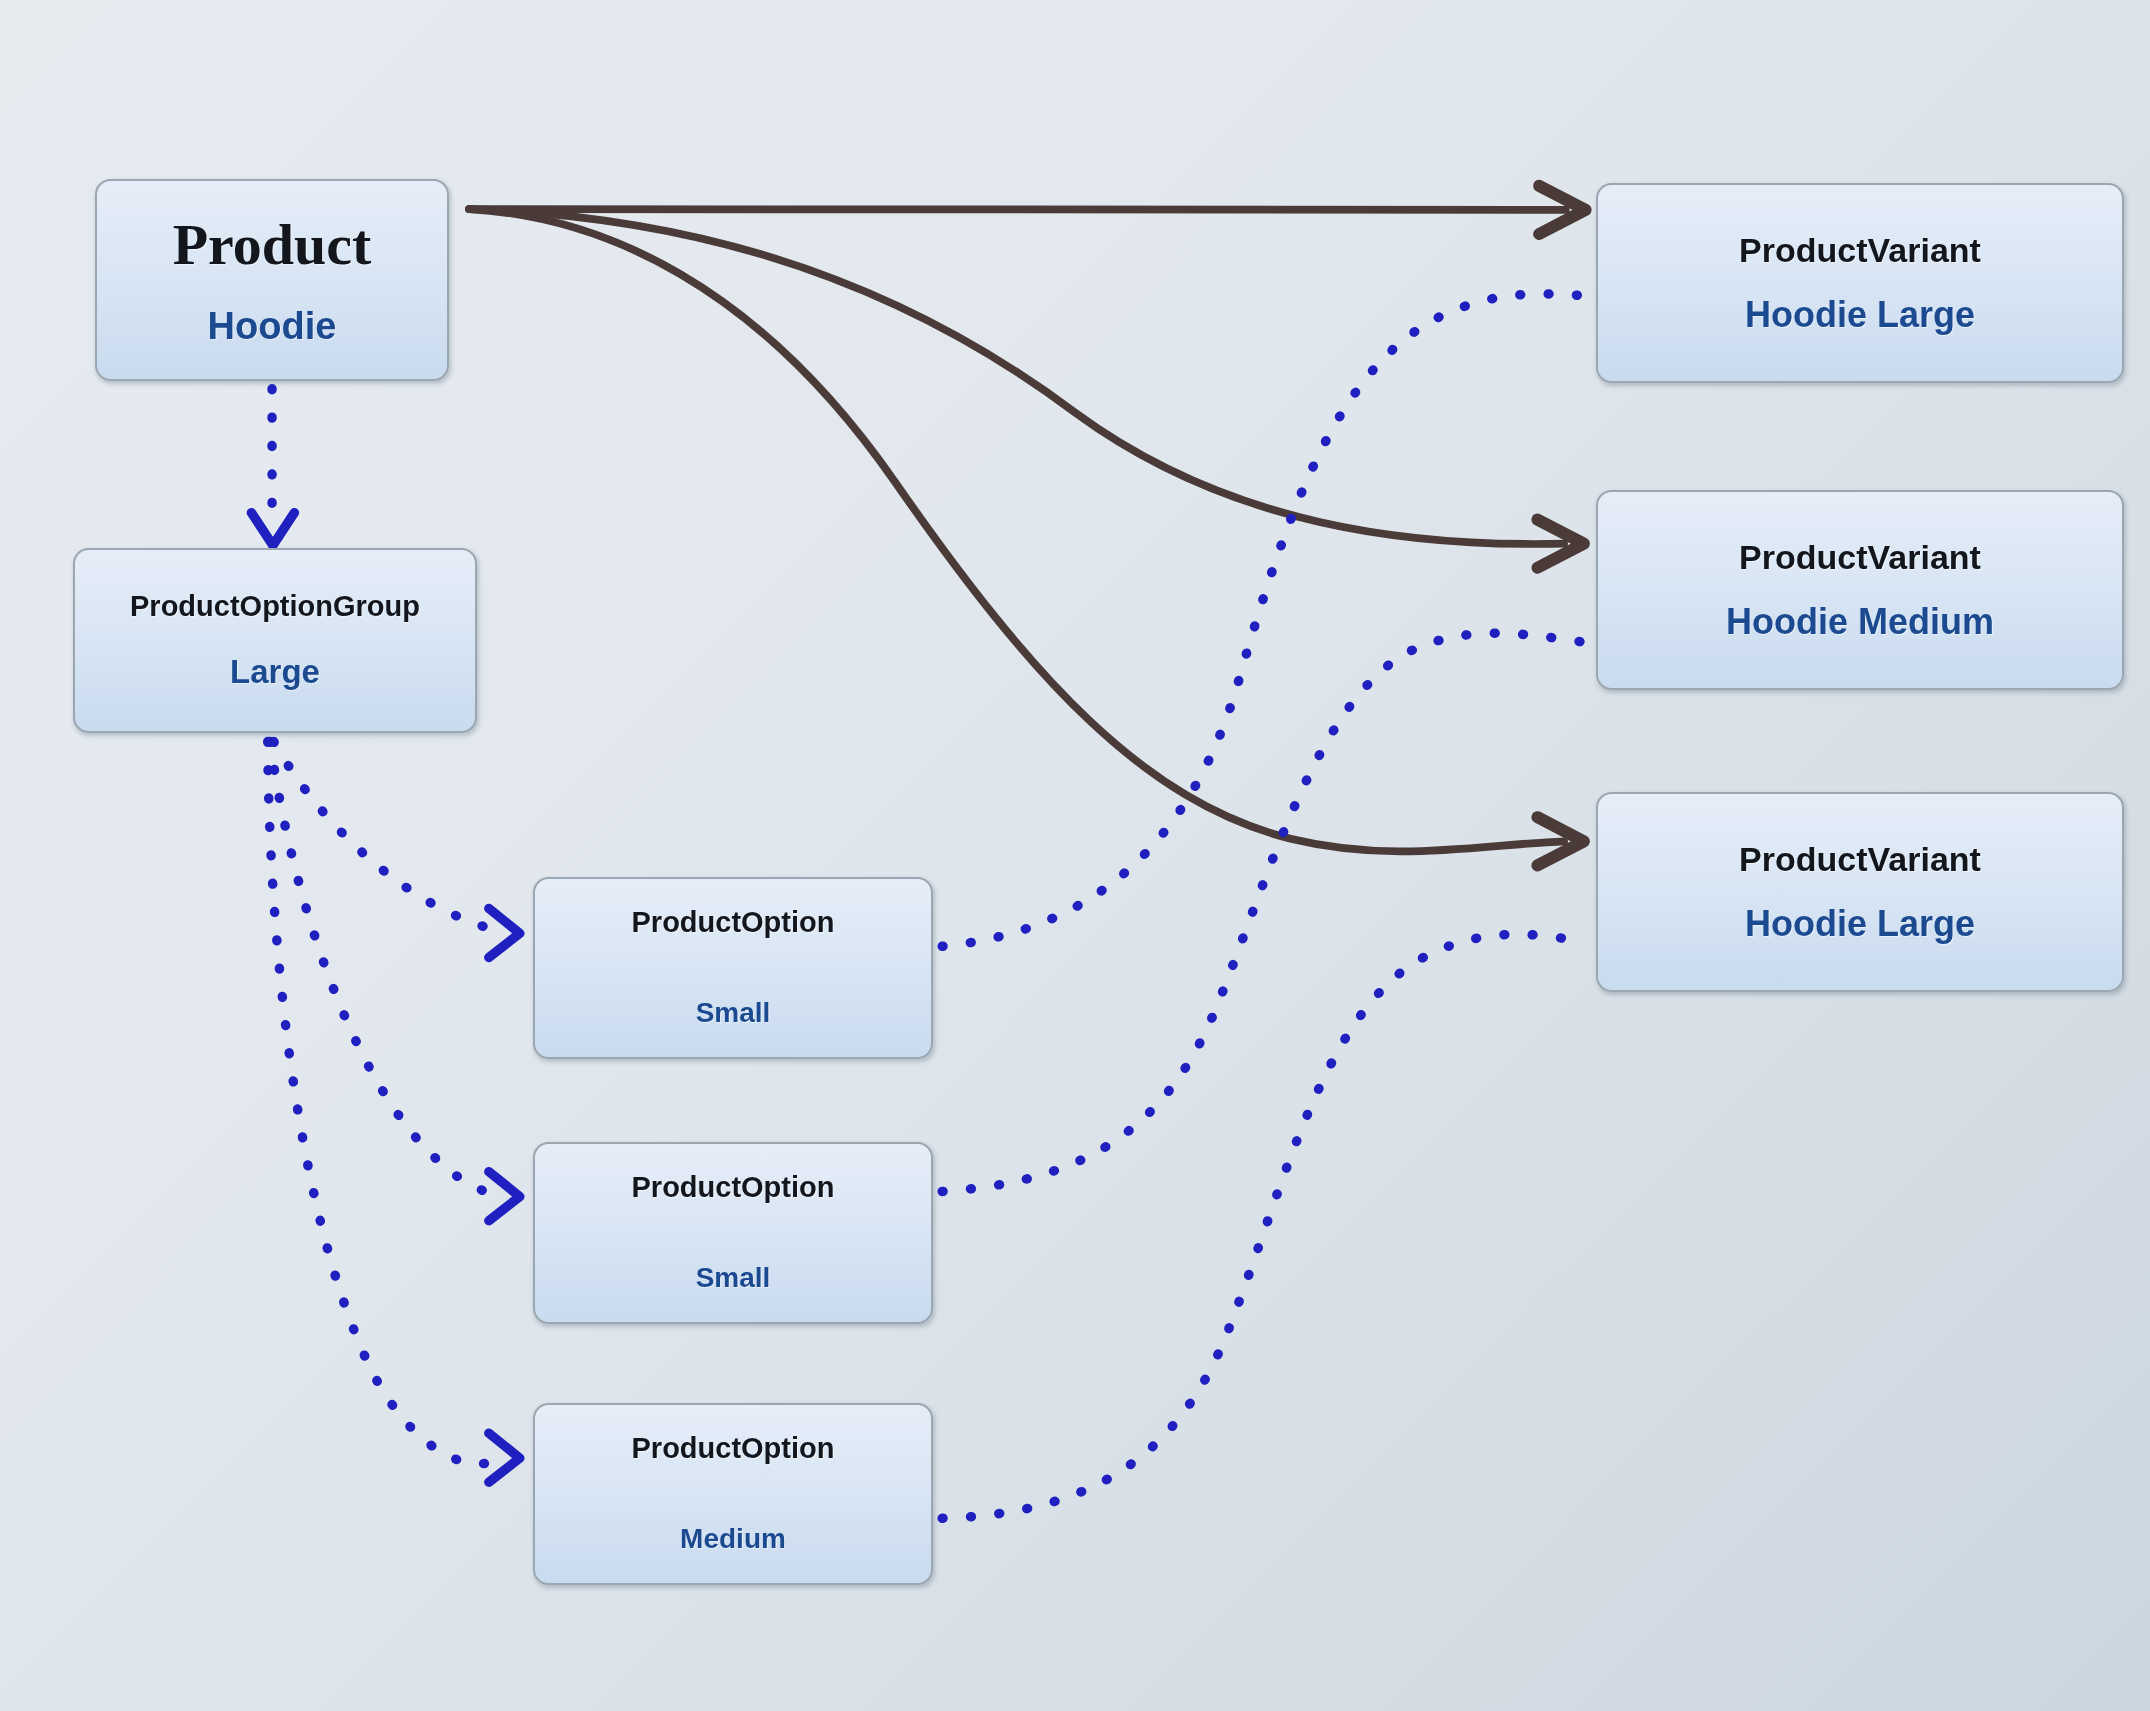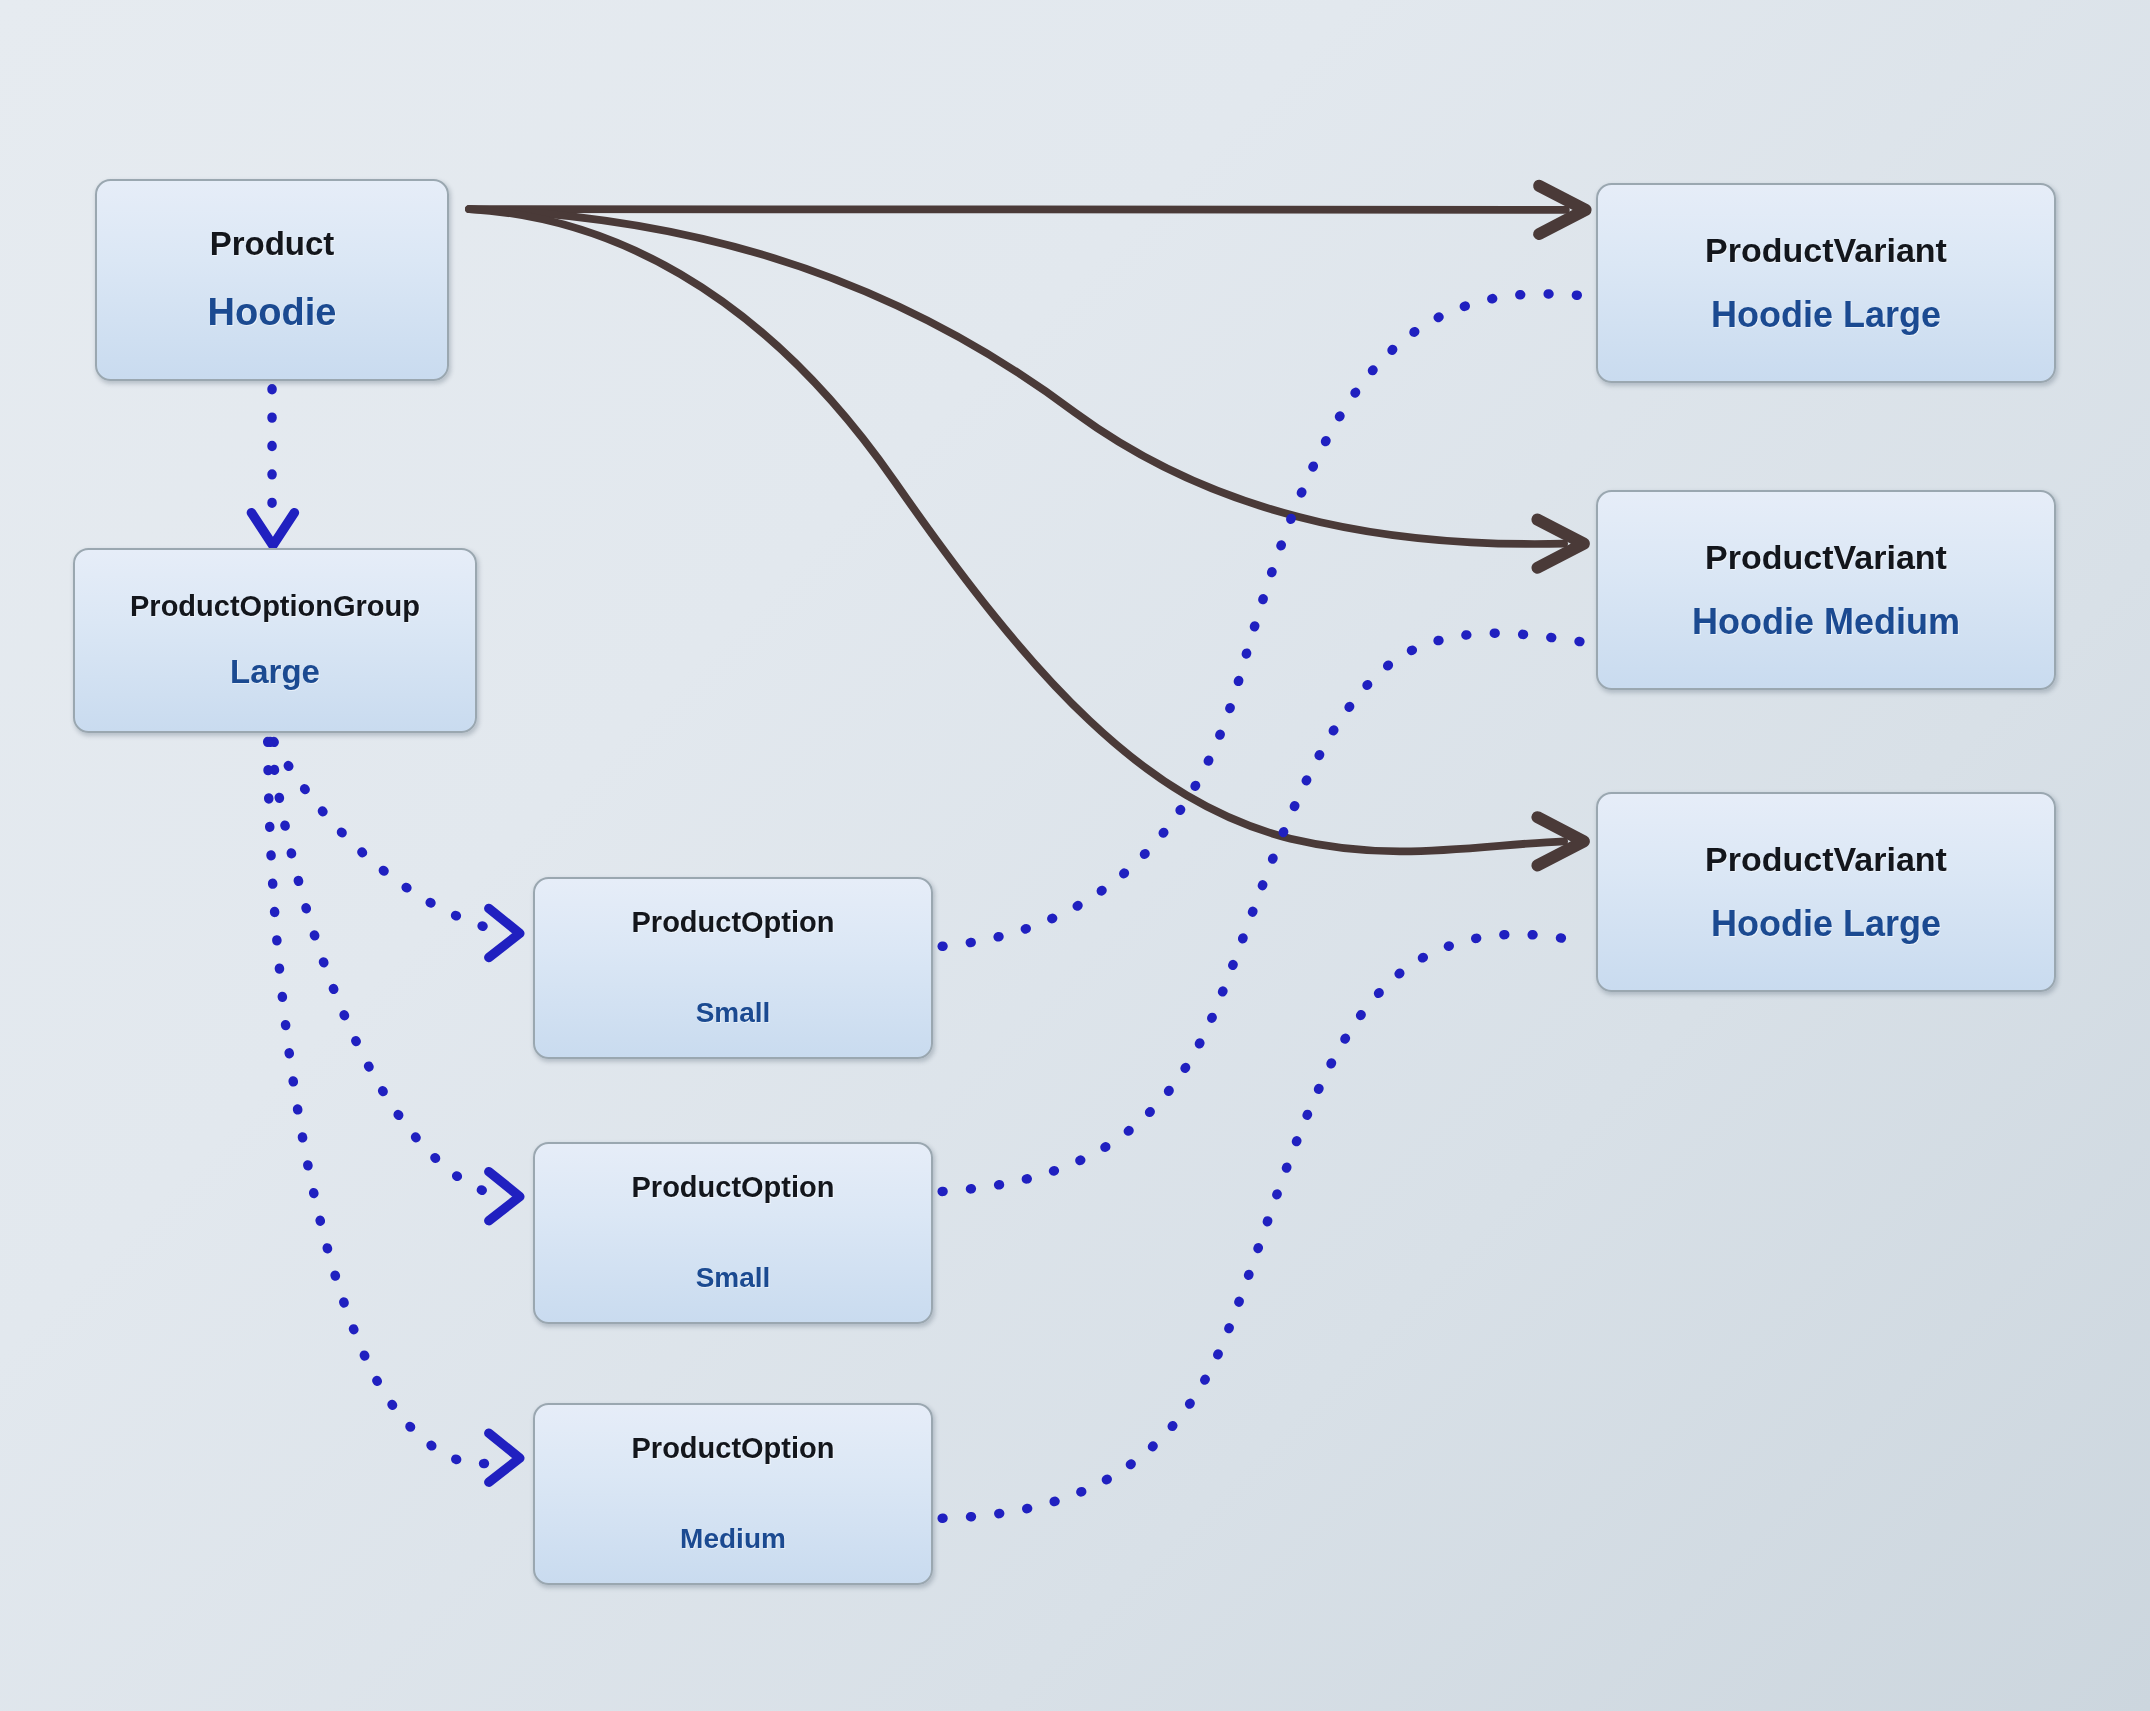--- a/index.html
+++ b/index.html
@@ -42,38 +42,38 @@
     line-height: 1.1;
   }
   .node .value {
     color: #1b4a91;
     font-weight: bold;
     text-shadow: 0.9px 0.9px 0 rgba(255,255,255,0.5);
     line-height: 1.1;
   }
   
   #node-product { left: 95px; top: 179px; width: 354px; height: 202px; }
-  #node-product .type  { font-size: 33px; margin-bottom: 29px; }
+  #node-product .type  { font-size: 58px; margin-bottom: 29px; font-family: Liberation Serif, serif; }
   #node-product .value { font-size: 38px; }
 
   
   #node-optiongroup { left: 73px; top: 548px; width: 404px; height: 185px; }
   #node-optiongroup .type  { font-size: 29px; margin-bottom: 31px; }
   #node-optiongroup .value { font-size: 33px; }
 
   
   .node-option { left: 533px; width: 400px; height: 182px; gap: 32px; }
   .node-option .type  { font-size: 29px; margin-bottom: 27.5px; }
   .node-option .value { font-size: 28px; }
   #node-option-0 { top: 877px; }
   #node-option-1 { top: 1142px; }
   #node-option-2 { top: 1403px; }
 
   
-  .node-variant { left: 1596px; width: 460px; height: 200px; }
+  .node-variant { left: 1596px; width: 528px; height: 200px; }
   .node-variant .type  { font-size: 34px; margin-bottom: 26px; }
   .node-variant .value { font-size: 36px; }
   #node-variant-0 { top: 183px; }
   #node-variant-1 { top: 490px; }
   #node-variant-2 { top: 792px; }
 </style>
 </head>
 <body>
 
 <div id="canvas">

